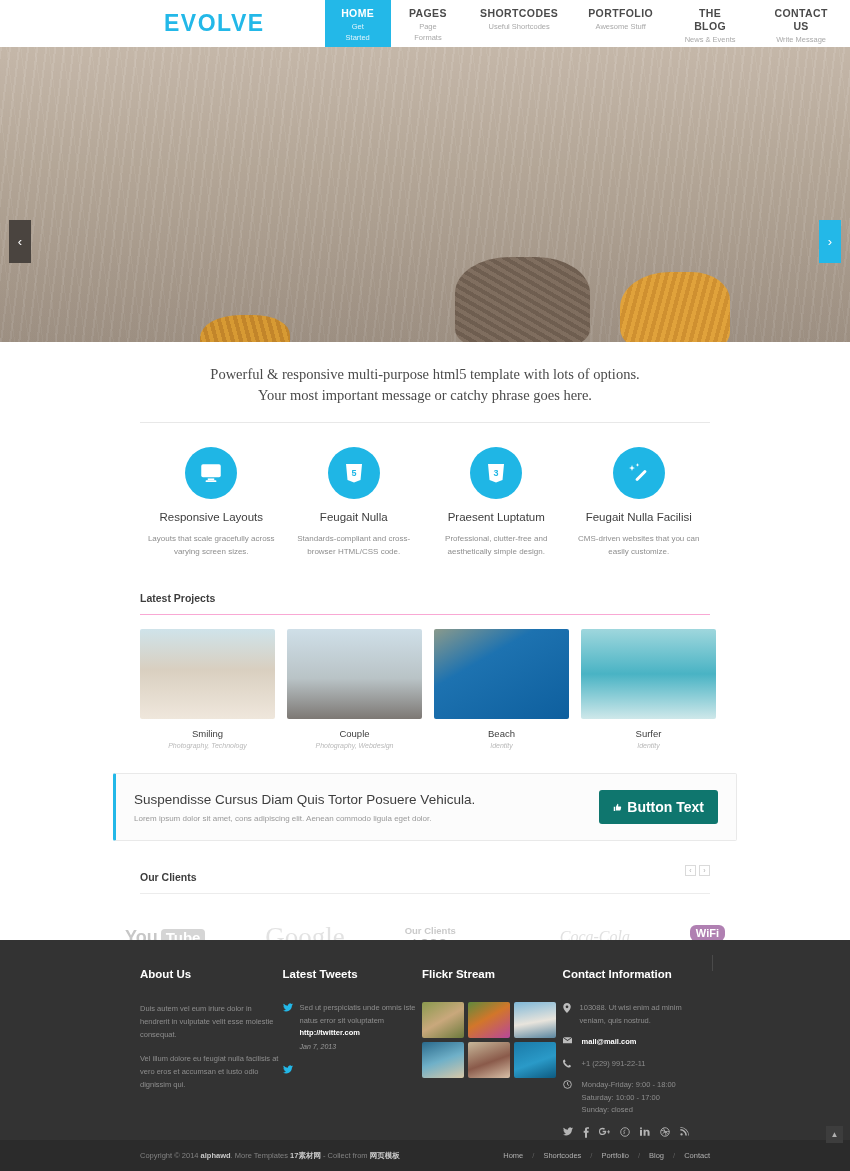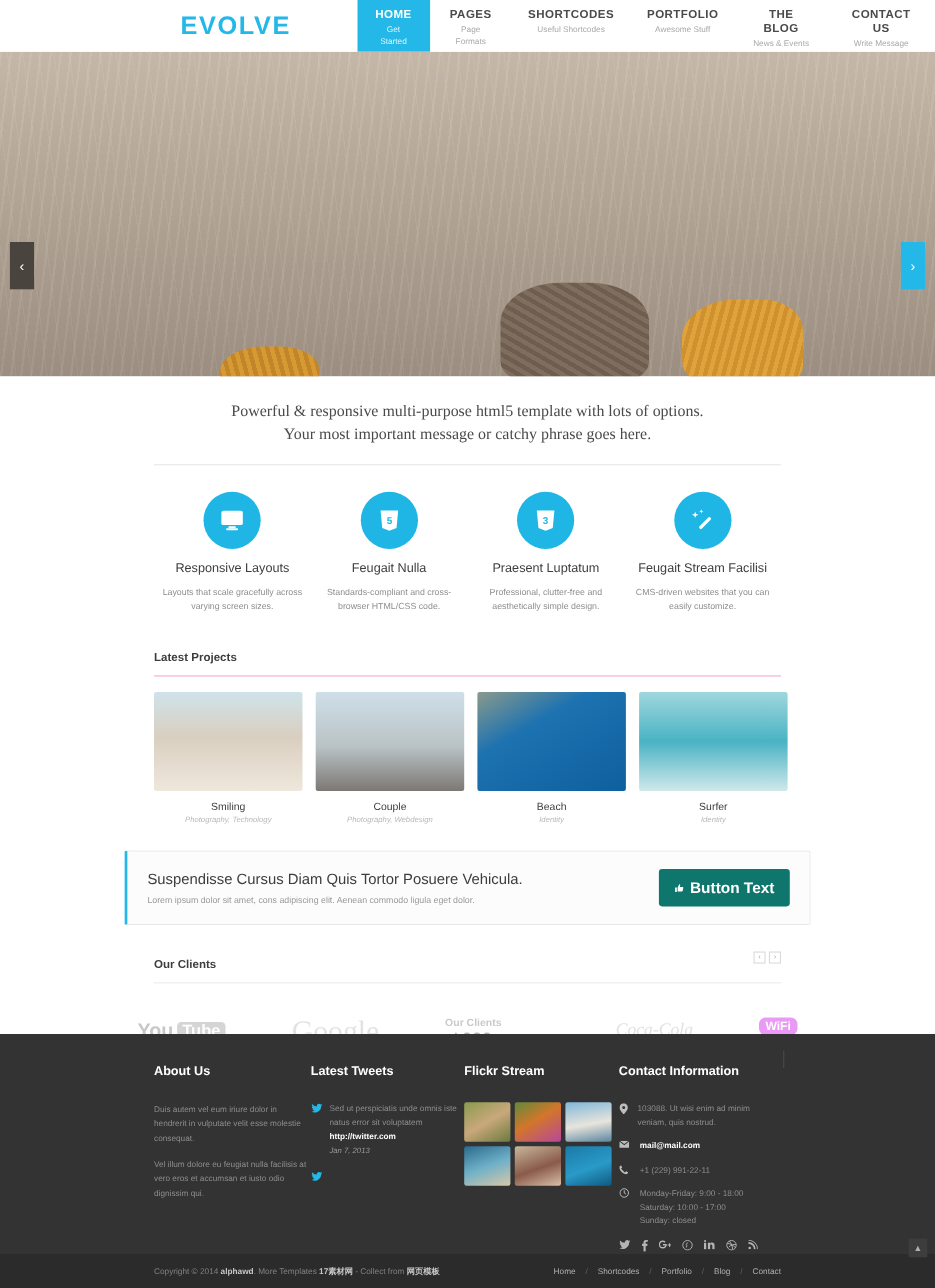--- a/index.html
+++ b/index.html
@@ -162,21 +162,21 @@
     background: #b3b3b3; color: #ffffff; font-size: 15px; font-weight: bold;
     padding: 0 5px; border-radius: 4px;
   }
   .google { font-family: "Liberation Serif", serif; font-size: 27px; color: #cccccc; }
   .oclogo { text-align: center; line-height: 12px; }
   .oclogo-1 { font-size: 9.5px; font-weight: bold; color: #9e9e9e; }
   .oclogo-2 { font-size: 11px; font-weight: bold; color: #7a7a7a; letter-spacing: .5px; }
   .coke { font-family: "Liberation Serif", serif; font-style: italic; font-size: 16px; color: #c8c8c8; margin-left: 44px; }
   .wifi { text-align: center; }
   .wifi-badge {
-    background: #d946ef; color: #ffffff; border-radius: 6px; padding: 2px 6px;
+    background: #701a75; color: #ffffff; border-radius: 6px; padding: 2px 6px;
     font-size: 11px; font-weight: bold; display: inline-block;
   }
   .wifi-zone { font-size: 7.5px; color: #9a9a9a; letter-spacing: 1px; margin-top: 2px; }
 
   
   .footer {
     position: absolute; left: 0; top: 940px; width: 850px; height: 200px;
     background: #333333; padding: 28px 140px 0 140px;
     display: flex; gap: 0;
   }
@@ -320,21 +320,21 @@
       <div class="feat-desc">Professional, clutter-free and aesthetically simple design.</div>
     </div>
     <div class="feature">
       <div class="feat-circle">
         <svg width="24" height="24" viewBox="0 0 24 24" fill="#fff">
           <rect x="7" y="13" width="14" height="3" rx="1.4" transform="rotate(-45 14 14.5)"></rect>
           <path d="M5 4l.8 2.2L8 7l-2.2.8L5 10l-.8-2.2L2 7l2.2-.8z"></path>
           <path d="M10.5 2l.5 1.4 1.4.5-1.4.5-.5 1.4-.5-1.4L8.6 3.9l1.4-.5z"></path>
         </svg>
       </div>
-      <div class="feat-title">Feugait Stream Facilisi</div>
+      <div class="feat-title">Feugait Nulla Facilisi</div>
       <div class="feat-desc">CMS-driven websites that you can easily customize.</div>
     </div>
   </div>
 
   <div class="section-head">
     <span class="section-title">Latest Projects</span>
   </div>
   <div class="projects">
     <div class="project">
       <div class="proj-img p1"></div>

